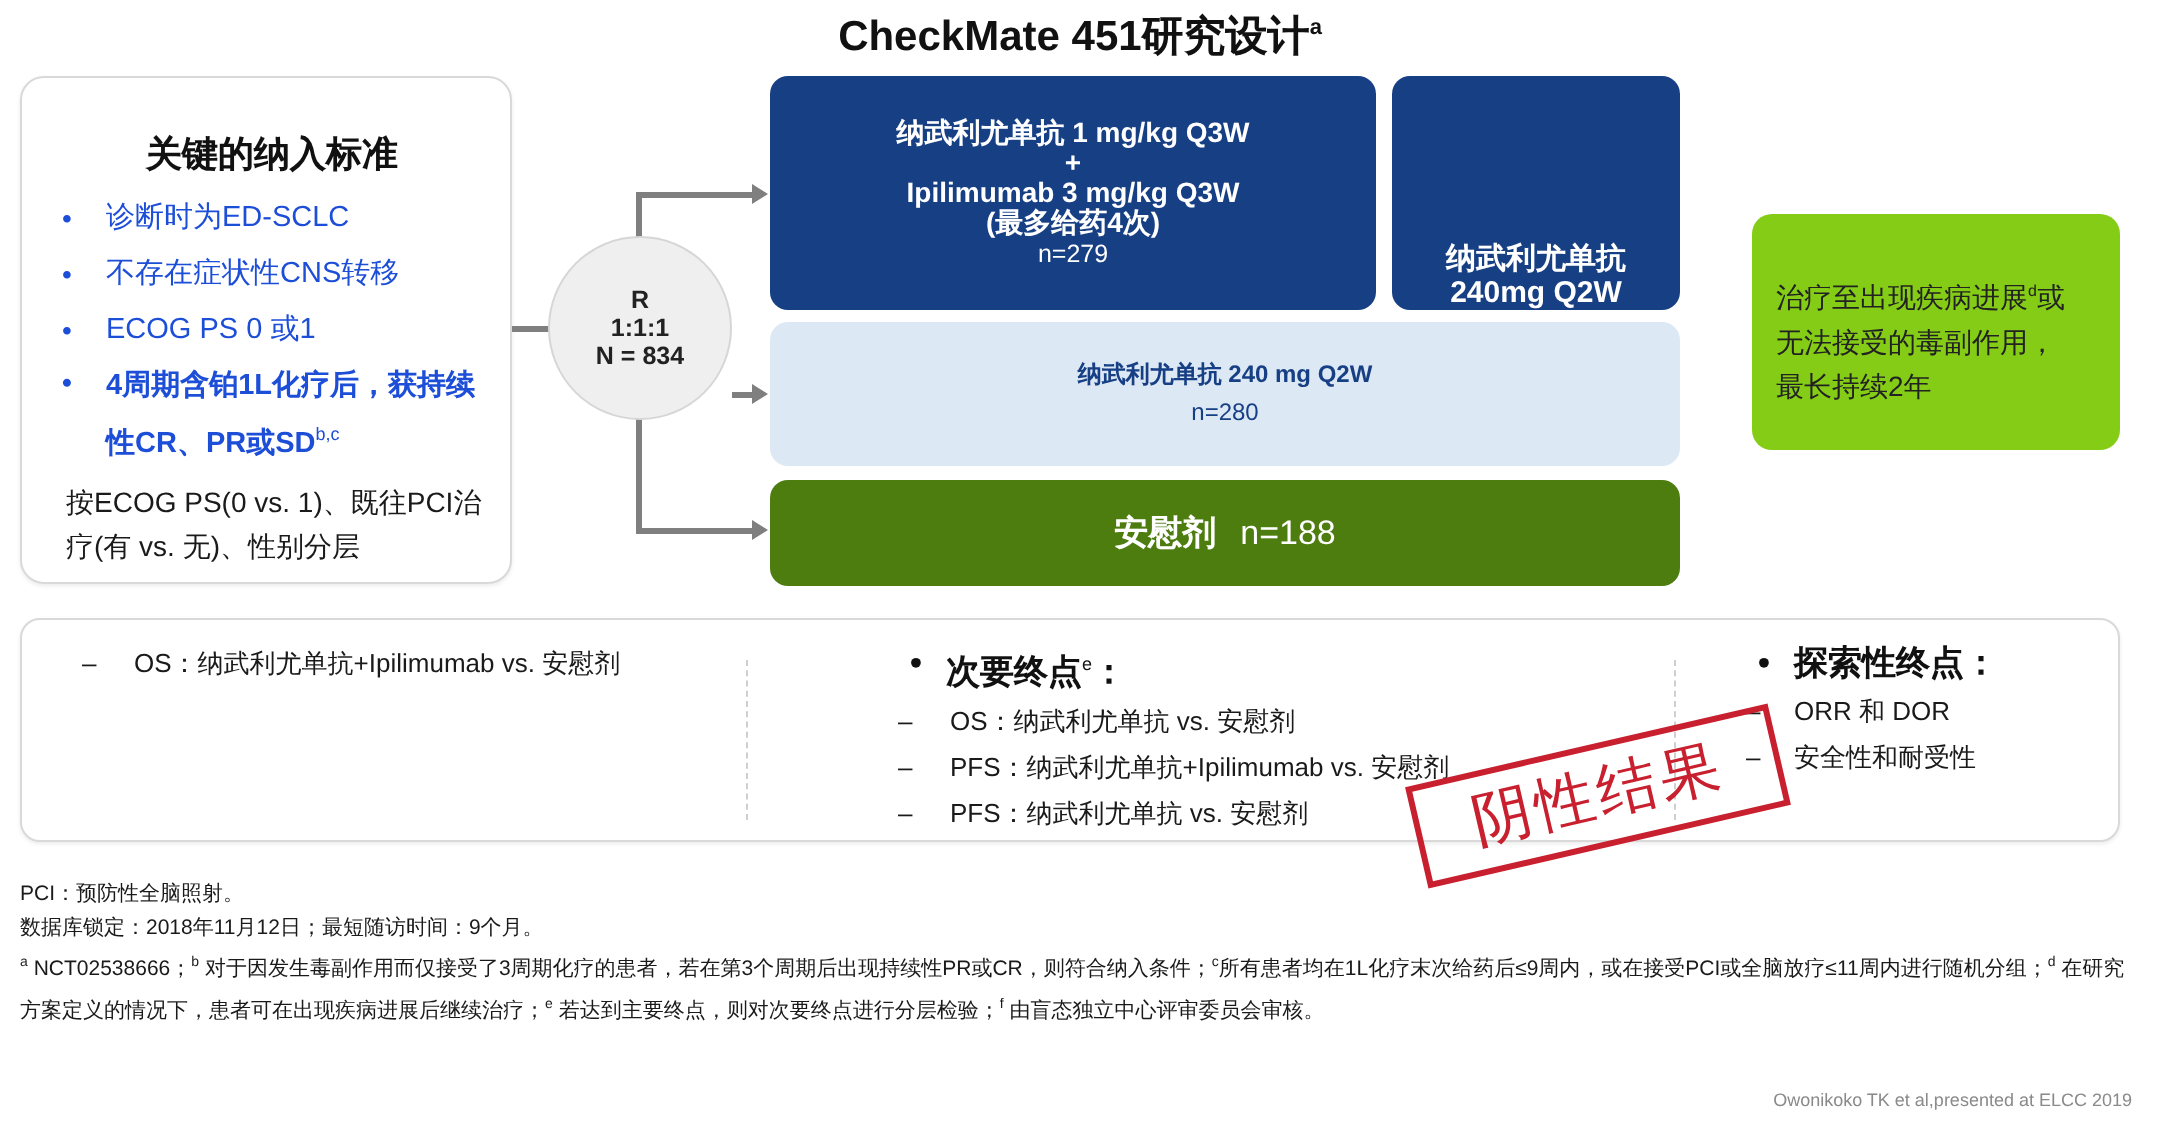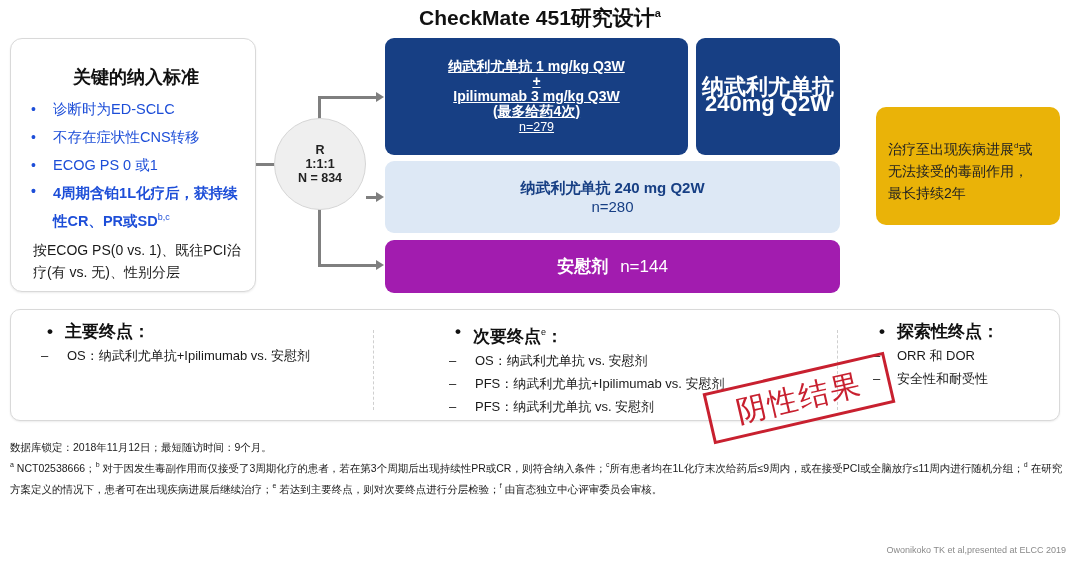--- a/index.html
+++ b/index.html
@@ -20,29 +20,29 @@
   .incl .strat { font-size: 14px; line-height: 22px; margin-top: 6px; color: #1a1a1a; padding-left: 4px; }
 
   
   .line { position: absolute; background: #7f7f7f; }
   .arrow { position: absolute; width: 0; height: 0; border-top: 5px solid transparent; border-bottom: 5px solid transparent; border-left: 8px solid #7f7f7f; }
 
   .rand { position: absolute; left: 274px; top: 118px; width: 92px; height: 92px; border-radius: 50%; background: #efefef; border: 1px solid #d6d6d6; display: flex; flex-direction: column; align-items: center; justify-content: center; font-size: 12.5px; font-weight: bold; line-height: 14px; color: #222; }
 
   
   .arm { position: absolute; border-radius: 9px; display: flex; flex-direction: column; align-items: center; justify-content: center; text-align: center; }
-  .arm1 { left: 385px; top: 38px; width: 303px; height: 117px; background: #173f84; color: #fff; font-weight: bold; font-size: 14px; line-height: 15px; text-decoration: underline; }
+  .arm1 { left: 385px; top: 38px; width: 303px; height: 117px; background: #173f84; color: #fff; font-weight: bold; font-size: 14px; line-height: 15px; }
   .arm1 .n { font-weight: normal; font-size: 12.5px; margin-top: 1px; }
-  .arm1b { left: 696px; top: 38px; width: 144px; height: 117px; background: #173f84; color: #fff; font-weight: bold; font-size: 22px; line-height: 17px; justify-content: flex-start; padding-top: 40px; }
-  .arm2 { left: 385px; top: 161px; width: 455px; height: 72px; background: #dde8f5; color: #173f84; font-size: 15px; line-height: 19px; }
+  .arm1b { left: 696px; top: 38px; width: 144px; height: 117px; background: #173f84; color: #fff; font-weight: bold; font-size: 15px; line-height: 17px; justify-content: flex-end; padding-top: 40px; }
+  .arm2 { left: 385px; top: 161px; width: 455px; height: 72px; background: #dde8f5; color: #173f84; font-size: 12px; line-height: 19px; }
   .arm2 .lbl { font-weight: bold; }
-  .arm3 { left: 385px; top: 240px; width: 455px; height: 53px; background: #a21caf; color: #fff; font-size: 17px; flex-direction: row; }
+  .arm3 { left: 385px; top: 240px; width: 455px; height: 53px; background: #4d7c0f; color: #fff; font-size: 17px; flex-direction: row; }
   .arm3 .lbl { font-weight: bold; margin-right: 12px; }
 
-  .treat { position: absolute; left: 876px; top: 107px; width: 184px; height: 118px; background: #eab308; border-radius: 10px; padding: 28px 0 0 12px; font-size: 14px; line-height: 22px; color: #222; }
+  .treat { position: absolute; left: 876px; top: 107px; width: 184px; height: 118px; background: #84cc16; border-radius: 10px; padding: 28px 0 0 12px; font-size: 14px; line-height: 22px; color: #222; }
   .treat sup { font-size: 8px; }
 
   
   .endp { position: absolute; left: 10px; top: 309px; width: 1050px; height: 112px; border: 1px solid #d9d9d9; border-radius: 10px; background: #fff; box-shadow: 0 1px 2px rgba(0,0,0,0.08); }
   .ecol { position: absolute; top: 10px; }
   .ecol .head { font-size: 17px; font-weight: bold; position: relative; padding-left: 24px; line-height: 24px; color: #111; }
   .ecol .head::before { content: "•"; position: absolute; left: 6px; top: 0; }
   .ecol .head sup { font-size: 9px; font-weight: normal; }
   .ecol .item { font-size: 13px; line-height: 23px; position: relative; padding-left: 26px; color: #1a1a1a; white-space: nowrap; }
   .ecol .item::before { content: "–"; position: absolute; left: 0; top: 0; }
@@ -101,52 +101,52 @@
 <div class="arm arm1b">
   <span>纳武利尤单抗</span>
   <span>240mg Q2W</span>
 </div>
 <div class="arm arm2">
   <span class="lbl">纳武利尤单抗 240 mg Q2W</span>
   <span>n=280</span>
 </div>
 <div class="arm arm3">
   <span class="lbl">安慰剂</span>
-  <span>n=144</span>
+  <span>n=188</span>
 </div>
 
 <div class="treat">
   <div><span>治疗至出现疾病进展</span><sup>d</sup><span>或</span></div>
   <div>无法接受的毒副作用，</div>
   <div>最长持续2年</div>
 </div>
 
 <div class="endp">
   <div class="ecol col1">
-    <div class="head">主要终点：</div>
     <div class="item">OS：纳武利尤单抗+Ipilimumab vs. 安慰剂</div>
   </div>
   <div class="vsep" style="left:362px;"></div>
   <div class="ecol col2">
     <div class="head"><span>次要终点</span><sup>e</sup><span>：</span></div>
     <div class="item">OS：纳武利尤单抗 vs. 安慰剂</div>
     <div class="item">PFS：纳武利尤单抗+Ipilimumab vs. 安慰剂</div>
     <div class="item">PFS：纳武利尤单抗 vs. 安慰剂</div>
   </div>
   <div class="vsep" style="left:826px;"></div>
   <div class="ecol col3">
     <div class="head">探索性终点：</div>
     <div class="item">ORR 和 DOR</div>
     <div class="item" style="padding-left:24px;">安全性和耐受性</div>
   </div>
 </div>
 
 <div class="stamp">阴性结果</div>
 
 <div class="notes">
+  <div>PCI：预防性全脑照射。</div>
   <div>数据库锁定：2018年11月12日；最短随访时间：9个月。</div>
   <div>
     <sup>a</sup> <span>NCT02538666；</span><sup>b</sup> <span>对于因发生毒副作用而仅接受了3周期化疗的患者，若在第3个周期后出现持续性PR或CR，则符合纳入条件；</span><sup>c</sup><span>所有患者均在1L化疗末次给药后≤9周内，或在接受PCI或全脑放疗≤11周内进行随机分组；</span><sup>d</sup> <span>在研究方案定义的情况下，患者可在出现疾病进展后继续治疗；</span><sup>e</sup> <span>若达到主要终点，则对次要终点进行分层检验；</span><sup>f</sup> <span>由盲态独立中心评审委员会审核。</span>
   </div>
   <div class="gap"></div>
 </div>
 
 <div class="footer">Owonikoko TK et al,presented at ELCC 2019</div>
 
 </body></html>

